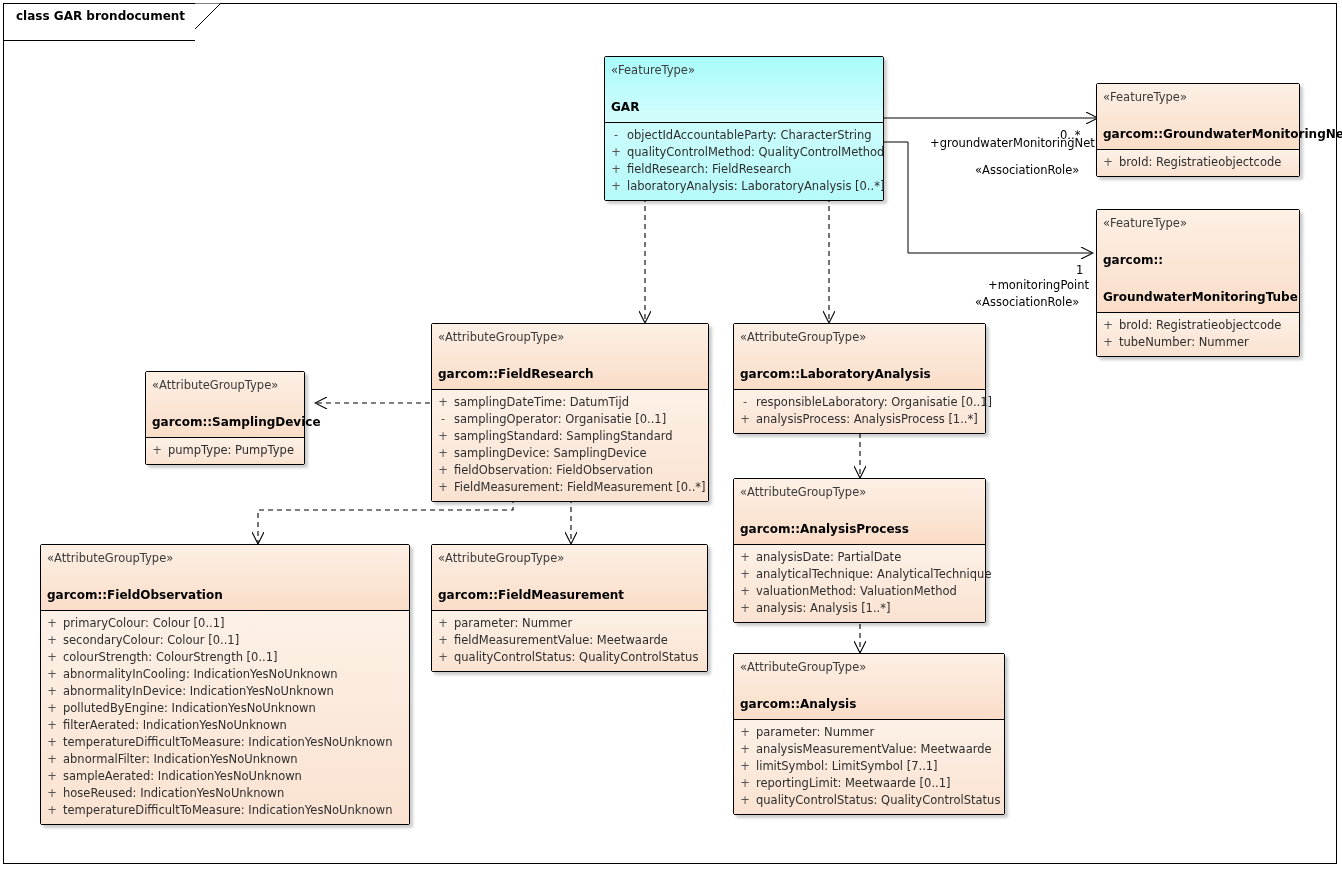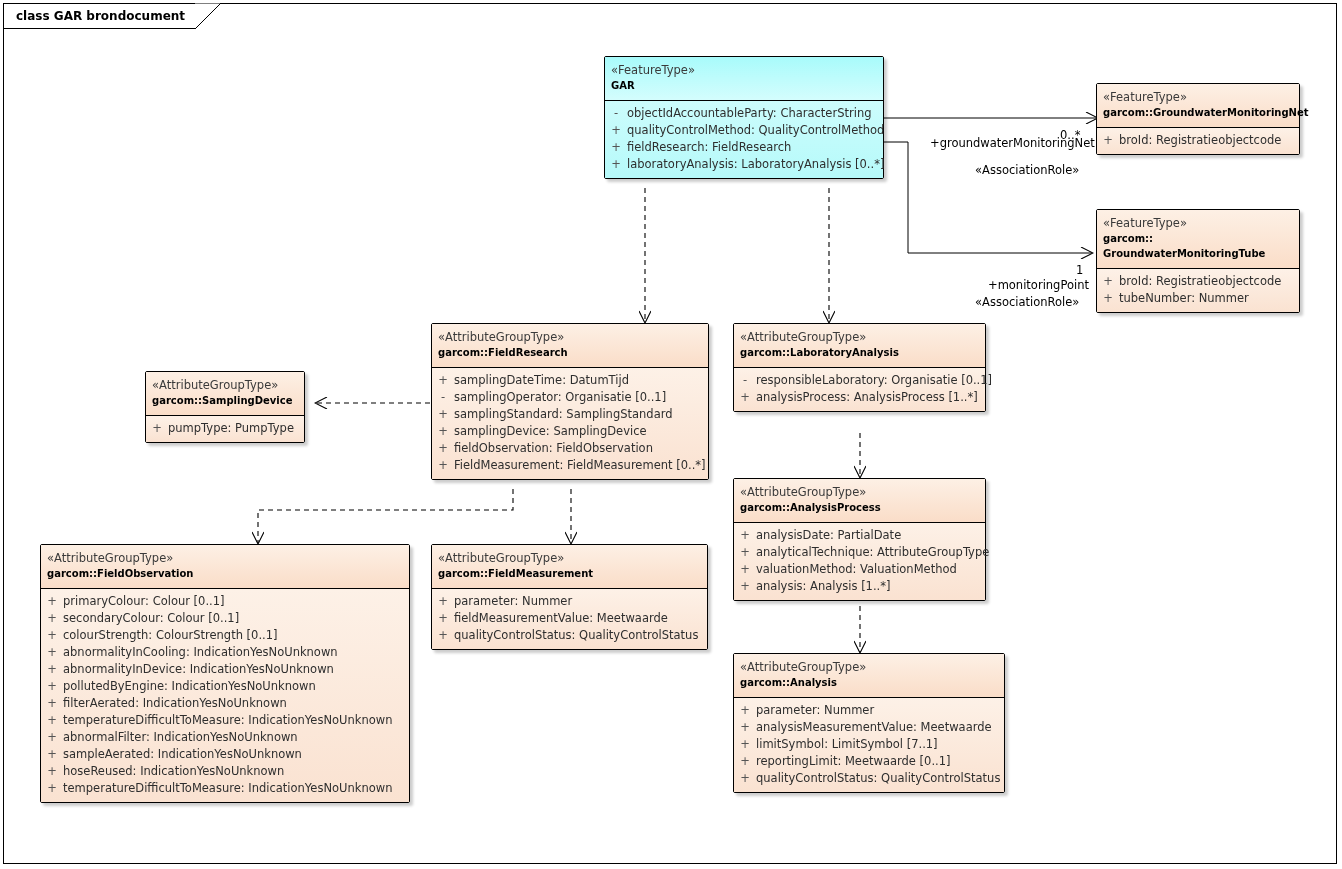--- a/index.html
+++ b/index.html
@@ -2,31 +2,31 @@
 <html><head>
 <meta charset="utf-8">
 <style>
   html,body{margin:0;padding:0;background:#ffffff;}
   body{font-family:"DejaVu Sans","Liberation Sans",sans-serif;}
   #canvas{position:relative;width:1342px;height:869px;background:#ffffff;overflow:hidden;}
 
   
   .frame{position:absolute;left:3px;top:3px;width:1334px;height:861px;border:1px solid #000;box-sizing:border-box;}
   .frame-tab{position:absolute;left:3px;top:3px;height:26px;box-sizing:border-box;}
-  .frame-tab .tab-body{position:relative;height:26px;border:1px solid #000;border-right:none;background:#fff;box-sizing:border-box;
+  .frame-tab .tab-body{position:relative;height:38px;border:1px solid #000;border-right:none;background:#fff;box-sizing:border-box;
         font-size:12px;font-weight:bold;color:#000;padding:5px 10px 0 12px;white-space:nowrap;}
   .frame-tab .tab-slant{position:absolute;left:100%;top:0;width:26px;height:26px;}
 
   
   .cls{position:absolute;box-sizing:border-box;border:1px solid #000;background:#fdeee1;
        box-shadow:3px 3px 3px rgba(0,0,0,0.20);border-radius:2px;}
   .cls .hdr{box-sizing:border-box;padding:6px 6px 7px 6px;
        background:linear-gradient(to bottom,#fdf0e5,#faddc8);border-bottom:1px solid #000;}
   .cls .hdr .stereo{font-size:11.5px;color:#3a3a3a;line-height:15px;white-space:nowrap;}
-  .cls .hdr .cname{font-size:10px;font-weight:bold;color:#000;line-height:15px;white-space:nowrap;}
+  .cls .hdr .cname{font-size:12px;font-weight:bold;color:#000;line-height:15px;white-space:nowrap;margin-top:22px;}
   .cls .attrs{padding:4px 0 5px 0;background:linear-gradient(to bottom,#fdf1e7,#fae2d1);}
   .cls .attr{display:flex;align-items:baseline;font-size:11.5px;line-height:17px;color:#2e2e2e;white-space:nowrap;}
   .cls .attr .vis{width:22px;text-align:center;flex:none;color:#555;}
   .cls .attr .txt{}
 
   
   .cls.cyan{background:#c9fbfb;}
   .cls.cyan .hdr{background:linear-gradient(to bottom,#a8fbfb,#d4fdfd);border-bottom:1px solid #000;}
   .cls.cyan .attrs{background:linear-gradient(to bottom,#ccfcfc,#b6fafa);}
   svg.ovl{position:absolute;left:0;top:0;width:1342px;height:869px;overflow:visible;pointer-events:none;}
@@ -228,21 +228,21 @@
       <div class="stereo">«AttributeGroupType»</div>
       <div class="cname">garcom::AnalysisProcess</div>
     </div>
     <div class="attrs">
       <div class="attr">
           <span class="vis">+</span>
           <span class="txt">analysisDate: PartialDate</span>
         </div>
       <div class="attr">
           <span class="vis">+</span>
-          <span class="txt">analyticalTechnique: AttributeGroupType</span>
+          <span class="txt">analyticalTechnique: AnalyticalTechnique</span>
         </div>
       <div class="attr">
           <span class="vis">+</span>
           <span class="txt">valuationMethod: ValuationMethod</span>
         </div>
       <div class="attr">
           <span class="vis">+</span>
           <span class="txt">analysis: Analysis [1..*]</span>
         </div>
     </div>

